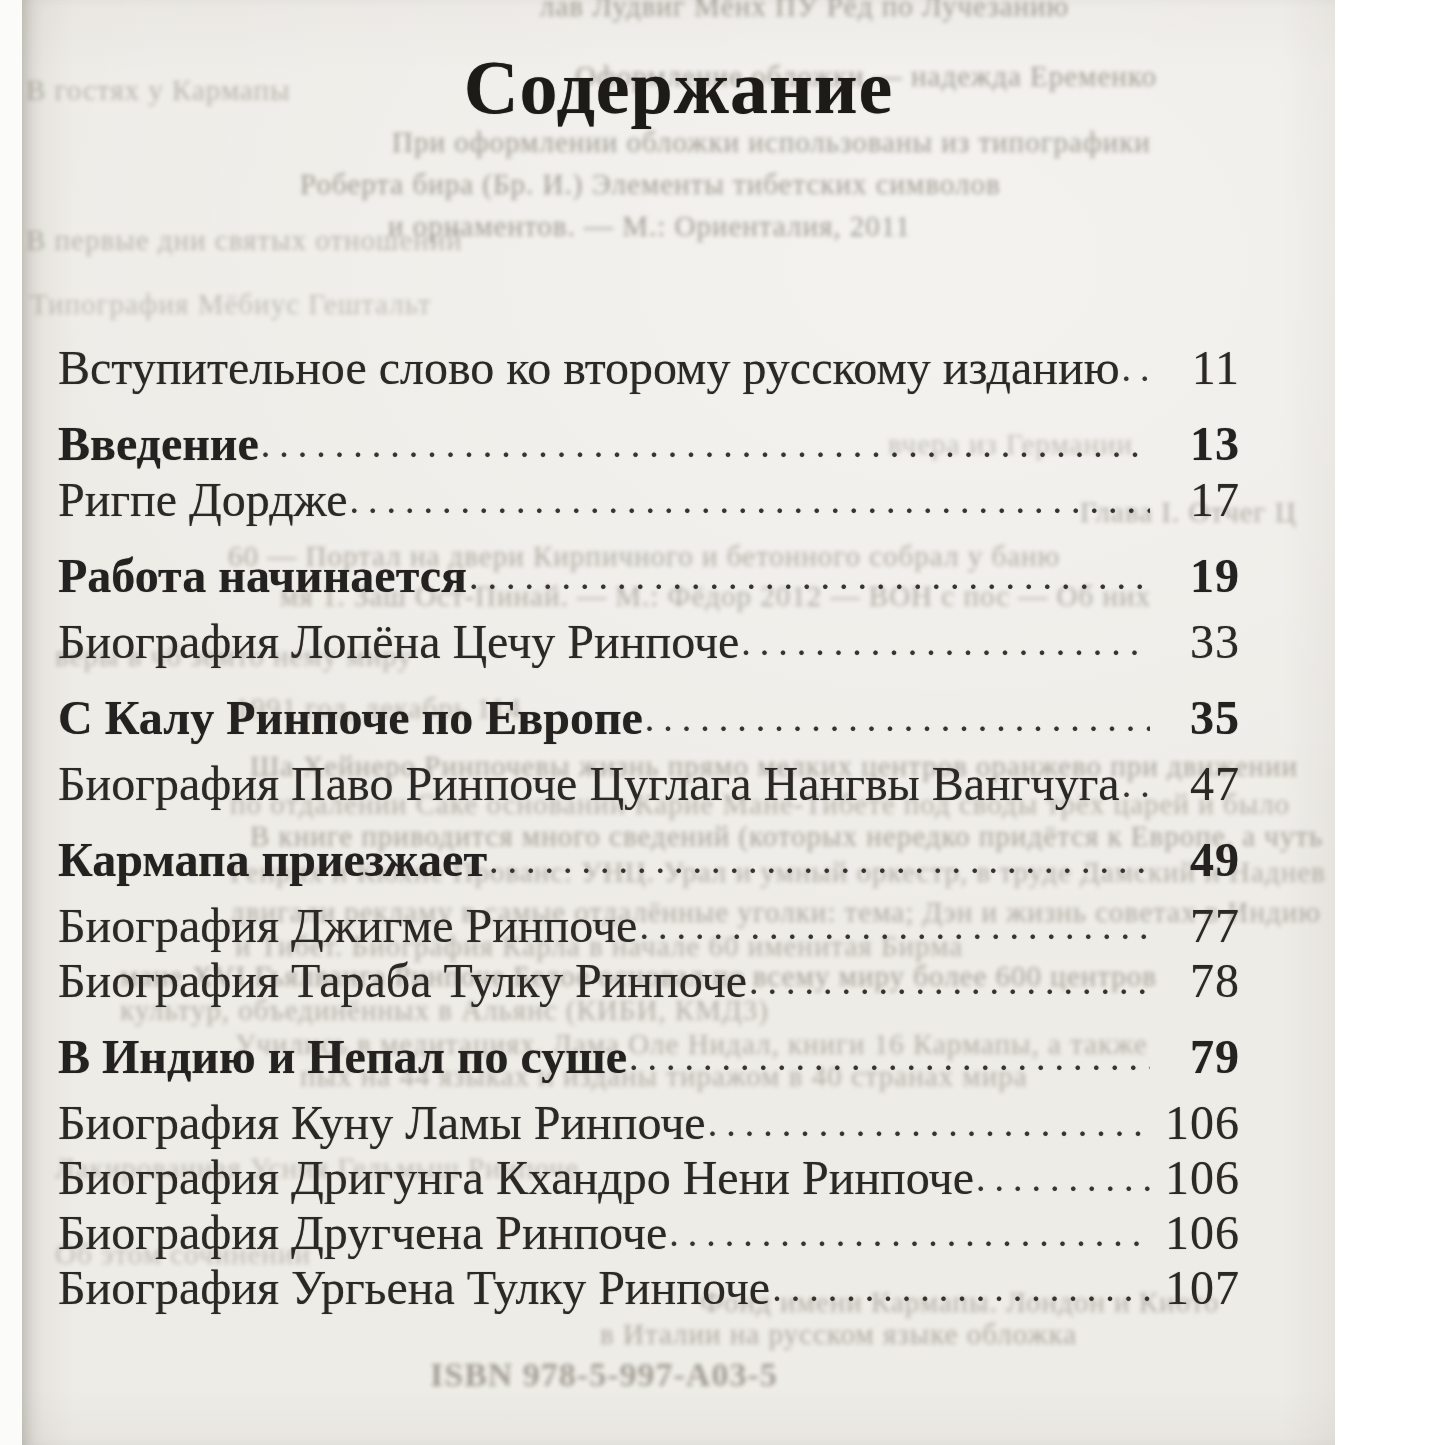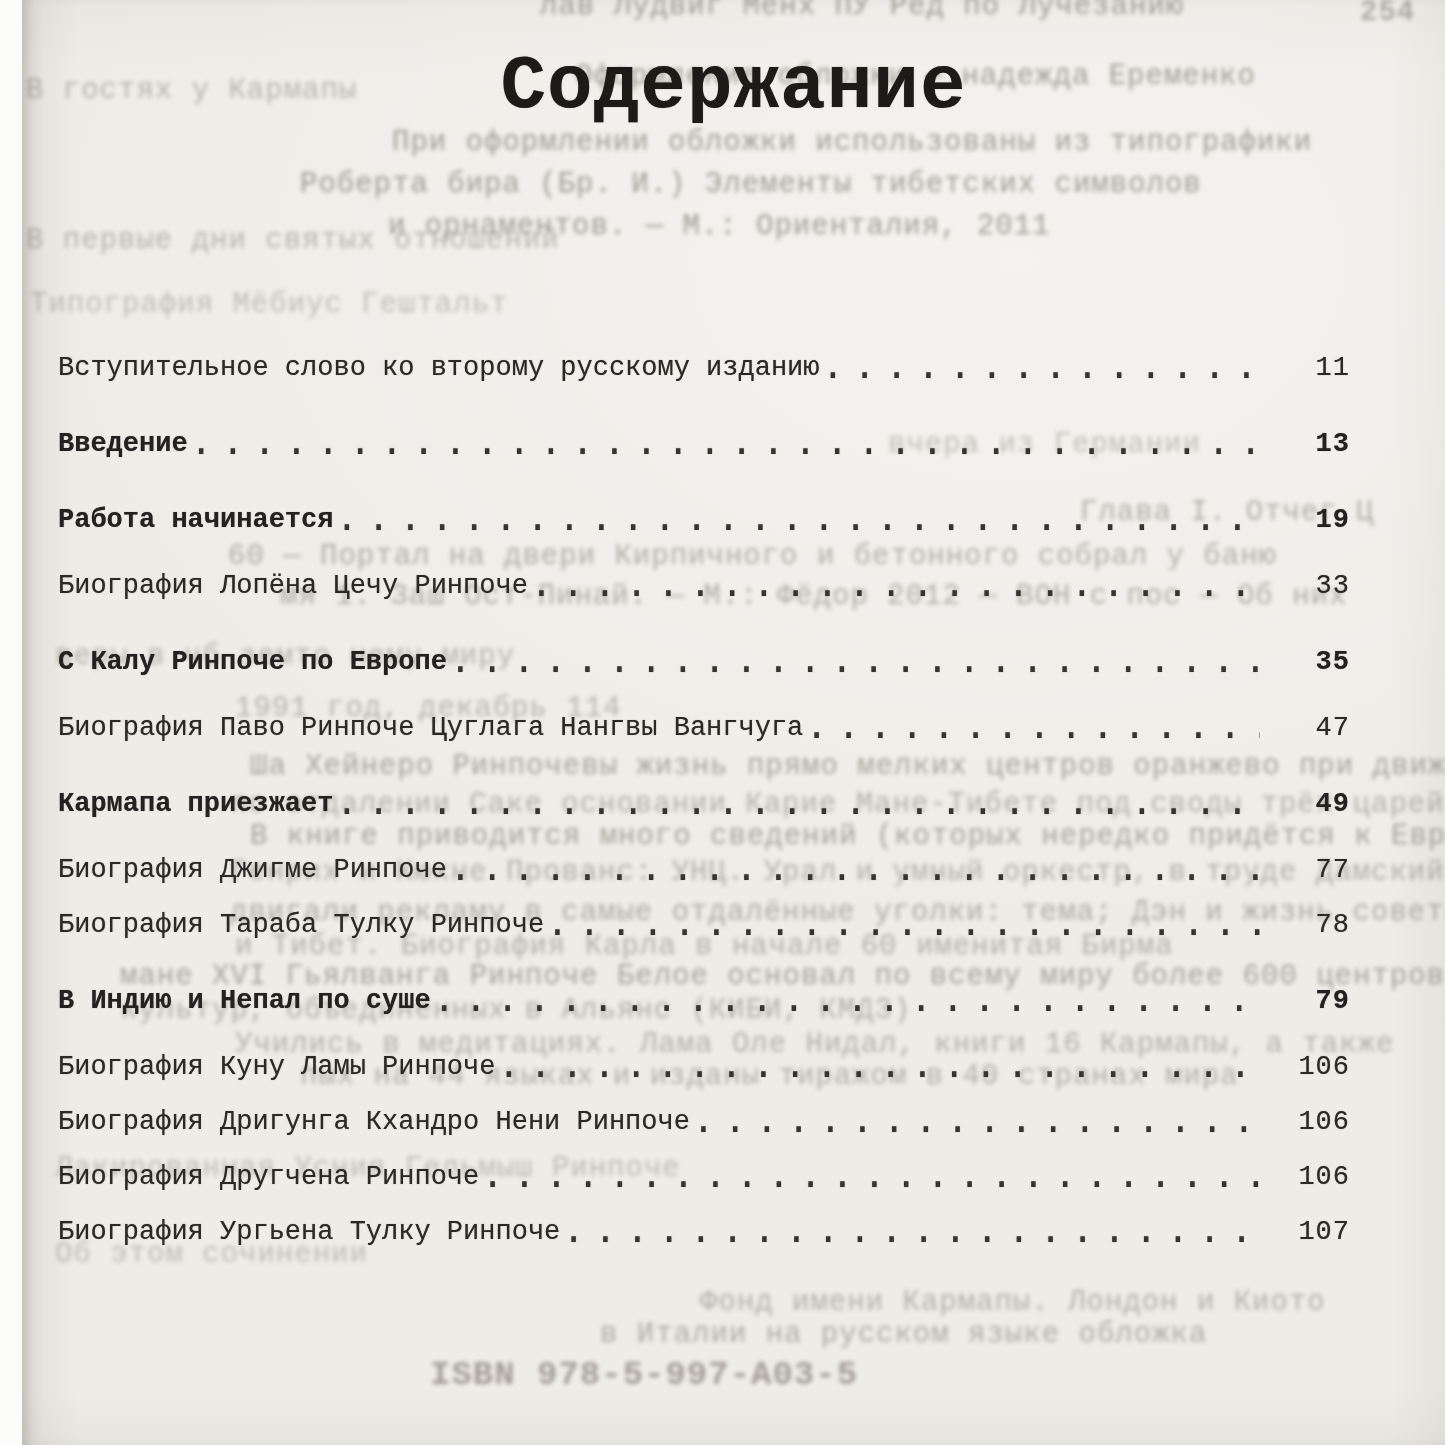--- a/index.html
+++ b/index.html
@@ -1,20 +1,20 @@
 <!DOCTYPE html>
 <html lang="ru"><head>
 <meta charset="utf-8">
 <title>Содержание</title>
 <style>
   html,body{margin:0;padding:0;background:#ffffff;}
   .scan{
-    position:relative;width:1445px;height:1445px;overflow:hidden;
+    position:relative;width:1335px;height:1445px;overflow:hidden;
     background:#ffffff;
-    font-family:Liberation Mono, monospace;
+    font-family:Liberation Serif, serif;
     color:#2b2925;
   }
   
   .edge-strip{position:absolute;left:0;top:0;bottom:0;width:22px;background:#fbfbfa;z-index:3;}
   
   .page{
     position:absolute;left:22px;top:0;right:0;bottom:0;
     background-color:#eeece7;
     background-image:
       radial-gradient(120% 80% at 70% 18%, rgba(255,255,255,0.35), rgba(255,255,255,0) 60%),
@@ -38,21 +38,21 @@
     padding-top:46px;
     font-size:76px;line-height:1.1;font-weight:bold;
     letter-spacing:1px;color:#1d1b18;
     text-shadow:0 0 1px rgba(30,28,24,0.55);
   }
   .toc{
     margin-top:212px;
     padding:0 95px 0 36px;
     text-shadow:0 0 1px rgba(43,41,37,0.5);
   }
-  .row{display:flex;align-items:flex-end;font-size:27px;line-height:52px;}
+  .row{display:flex;align-items:flex-end;font-size:48px;line-height:52px;}
   .row.sec{font-weight:bold;margin-top:24px;color:#242220;}
   .row.sub{margin-top:14px;}
   .row.sub + .row.sub{margin-top:3px;}
   .row.cont{margin-top:4px;}
   .row:first-child{margin-top:0;}
   .t{white-space:nowrap;}
   .leader{
     flex:1;overflow:hidden;white-space:nowrap;min-width:18px;
     margin:0 4px 0 2px;
     letter-spacing:9px;font-weight:normal;font-size:38px;color:#36342f;
@@ -105,20 +105,25 @@
       <div class="toc">
           <div class="row sub">
             <span class="t">Вступительное слово ко второму русскому изданию</span>
             <span class="leader"></span>
             <span class="num">11</span>
           </div>
           <div class="row sec">
             <span class="t">Введение</span>
             <span class="leader"></span>
             <span class="num">13</span>
+          </div>
+          <div class="row cont">
+            <span class="t">Ригпе Дордже</span>
+            <span class="leader"></span>
+            <span class="num">17</span>
           </div>
           <div class="row sec">
             <span class="t">Работа начинается</span>
             <span class="leader"></span>
             <span class="num">19</span>
           </div>
           <div class="row sub">
             <span class="t">Биография Лопёна Цечу Ринпоче</span>
             <span class="leader"></span>
             <span class="num">33</span>

